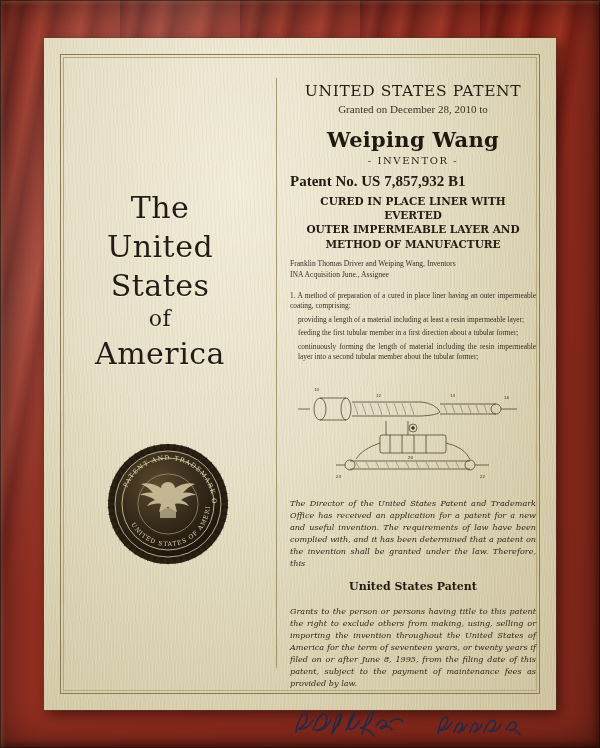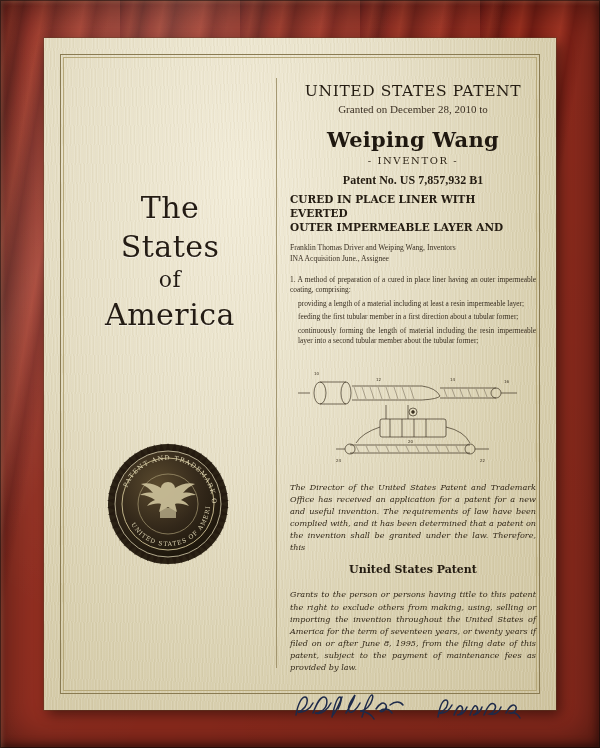--- a/index.html
+++ b/index.html
@@ -79,21 +79,21 @@
   .plate-inner-line2 {
     position: absolute;
     left: 19px; top: 19px; right: 19px; bottom: 19px;
     border: 1px solid #b6a778;
     pointer-events: none;
   }
 
   
   .left-col {
     position: absolute;
-    left: 28px; top: 150px;
+    left: 18px; top: 150px;
     width: 196px;
     text-align: center;
     color: #2a2118;
   }
   .left-col .ln {
     display: block;
     font-family: "DejaVu Serif", serif;
     font-size: 30px;
     line-height: 1.30;
     letter-spacing: 0.5px;
@@ -150,27 +150,28 @@
   }
   .inventor-label {
     text-align: center;
     font-family: "DejaVu Serif", serif;
     font-size: 10px;
     letter-spacing: 1.6px;
     color: #2e2518;
     margin: 0 0 7px 0;
   }
   .patent-no {
-    text-align: center;
-    font-size: 12px;
+    text-align: left;
+    font-size: 15px;
     font-weight: bold;
     color: #241c12;
     margin: 0 0 4px 0;
   }
   .patent-title {
+    text-align: center;
     font-family: "DejaVu Serif", serif;
     font-size: 10.5px;
     font-weight: bold;
     line-height: 1.35;
     color: #241c12;
     margin: 0 0 7px 0;
   }
   .assignee {
     font-size: 7.6px;
     line-height: 1.45;
@@ -234,20 +235,21 @@
 
   <div class="plate">
     <div class="plate-grain"></div>
     <div class="plate-inner-line"></div>
     <div class="plate-inner-line2"></div>
 
     <div class="divider"></div>
 
     <div class="left-col">
       <span class="ln">The</span>
+      <span class="ln">United</span>
       <span class="ln">States</span>
       <span class="ln small">of</span>
       <span class="ln">America</span>
     </div>
 
     <div class="seal">
       <svg viewBox="0 0 124 124" width="124" height="124" aria-hidden="true">
         <defs>
           <path id="arcTop" d="M 62,62 m -44,0 a 44,44 0 0 1 88,0" fill="none"></path>
           <path id="arcBot" d="M 20,62 a 42,42 0 0 0 84,0" fill="none"></path>
@@ -293,20 +295,21 @@
       <div class="hdr-title">UNITED STATES PATENT</div>
       <div class="hdr-sub">Granted on December 28, 2010 to</div>
 
       <div class="inventor-name">Weiping Wang</div>
       <div class="inventor-label">- INVENTOR -</div>
 
       <div class="patent-no">Patent No. US 7,857,932 B1</div>
       <div class="patent-title">
         <div>CURED IN PLACE LINER WITH EVERTED</div>
         <div>OUTER IMPERMEABLE LAYER AND</div>
+        <div>METHOD OF MANUFACTURE</div>
       </div>
       <div class="assignee">
         <div>Franklin Thomas Driver and Weiping Wang, Inventors</div>
         <div>INA Acquisition June., Assignee</div>
       </div>
 
       <p class="claim">1. A method of preparation of a cured in place liner having an outer impermeable coating, comprising:</p>
       <p class="claim indent">providing a length of a material including at least a resin impermeable layer;</p>
       <p class="claim indent">feeding the first tubular member in a first direction about a tubular former;</p>
       <p class="claim indent">continuously forming the length of material including the resin impermeable layer into a second tubular member about the tubular former;</p>

